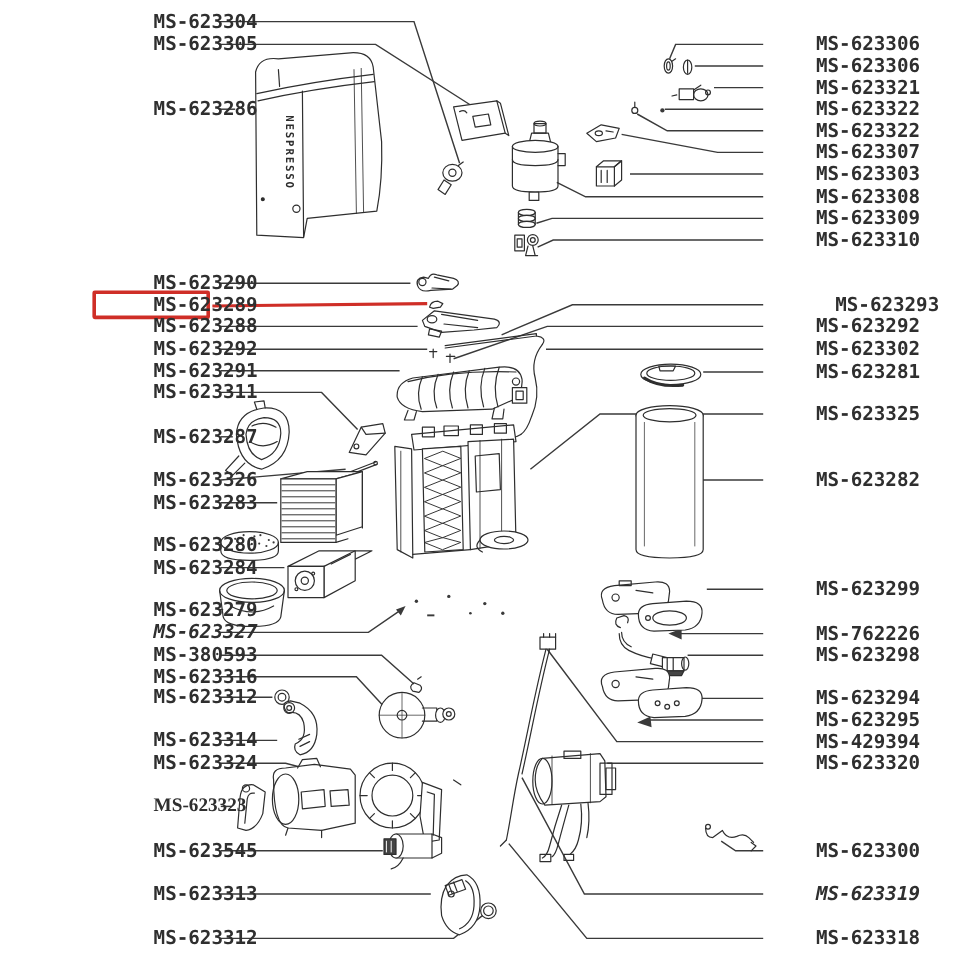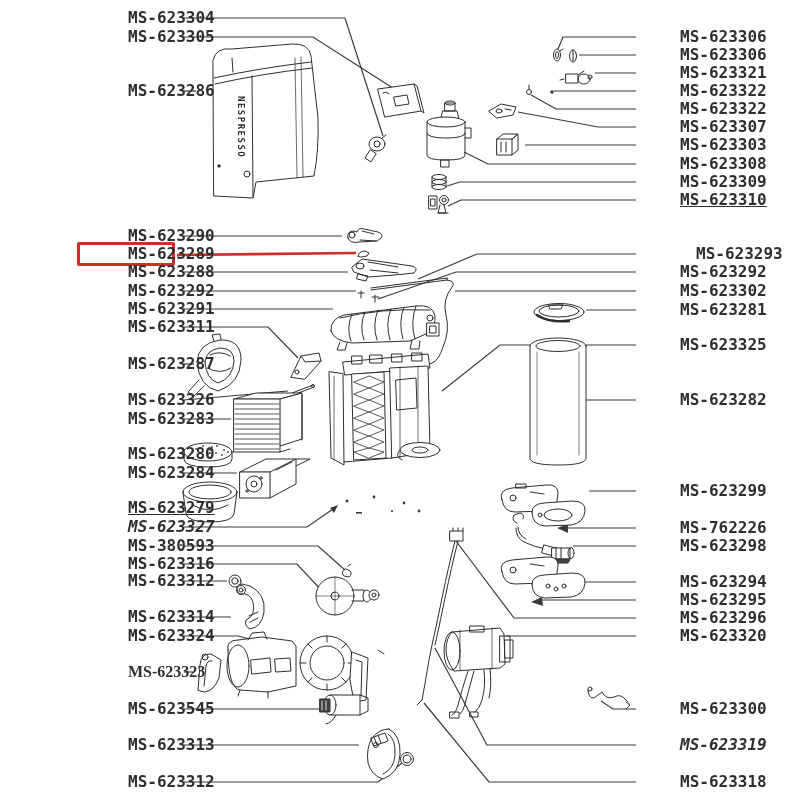--- a/index.html
+++ b/index.html
@@ -452,52 +452,52 @@
       <div class="part-label highlighted" style="left: 88px; top: 245px;">MS-623289</div>
       <div class="part-label" style="left: 88px; top: 263px;">MS-623288</div>
       <div class="part-label" style="left: 88px; top: 282px;">MS-623292</div>
       <div class="part-label" style="left: 88px; top: 300px;">MS-623291</div>
       <div class="part-label" style="left: 88px; top: 318px;">MS-623311</div>
       <div class="part-label" style="left: 88px; top: 355px;">MS-623287</div>
       <div class="part-label" style="left: 88px; top: 391px;">MS-623326</div>
       <div class="part-label" style="left: 88px; top: 410px;">MS-623283</div>
       <div class="part-label" style="left: 88px; top: 445px;">MS-623280</div>
       <div class="part-label" style="left: 88px; top: 464px;">MS-623284</div>
-      <div class="part-label" style="left: 88px; top: 499px; text-decoration: underline;">MS-623279</div>
+      <div class="part-label" style="left: 88px; top: 499px;">MS-623279</div>
       <div class="part-label" style="left: 88px; top: 518px; font-style: italic;">MS-623327</div>
       <div class="part-label" style="left: 88px; top: 537px;">MS-380593</div>
       <div class="part-label" style="left: 88px; top: 555px;">MS-623316</div>
       <div class="part-label" style="left: 88px; top: 572px;">MS-623312</div>
       <div class="part-label" style="left: 88px; top: 608px;">MS-623314</div>
       <div class="part-label" style="left: 88px; top: 627px;">MS-623324</div>
       <div class="part-label" style="left: 88px; top: 663px; font-family: Liberation Serif, serif;">MS-623323</div>
       <div class="part-label" style="left: 88px; top: 700px;">MS-623545</div>
       <div class="part-label" style="left: 88px; top: 736px;">MS-623313</div>
       <div class="part-label" style="left: 88px; top: 773px;">MS-623312</div>
       <div class="part-label" style="left: 640px; top: 28px;">MS-623306</div>
       <div class="part-label" style="left: 640px; top: 46px;">MS-623306</div>
       <div class="part-label" style="left: 640px; top: 64px;">MS-623321</div>
       <div class="part-label" style="left: 640px; top: 82px;">MS-623322</div>
       <div class="part-label" style="left: 640px; top: 100px;">MS-623322</div>
       <div class="part-label" style="left: 640px; top: 118px;">MS-623307</div>
       <div class="part-label" style="left: 640px; top: 136px;">MS-623303</div>
       <div class="part-label" style="left: 640px; top: 155px;">MS-623308</div>
       <div class="part-label" style="left: 640px; top: 173px;">MS-623309</div>
-      <div class="part-label" style="left: 640px; top: 191px; text-decoration: underline;">MS-623310</div>
+      <div class="part-label" style="left: 640px; top: 191px;">MS-623310</div>
       <div class="part-label" style="left: 640px; top: 245px; padding-left: 16px;">MS-623293</div>
       <div class="part-label" style="left: 640px; top: 263px;">MS-623292</div>
       <div class="part-label" style="left: 640px; top: 282px;">MS-623302</div>
       <div class="part-label" style="left: 640px; top: 301px;">MS-623281</div>
       <div class="part-label" style="left: 640px; top: 336px;">MS-623325</div>
       <div class="part-label" style="left: 640px; top: 391px;">MS-623282</div>
       <div class="part-label" style="left: 640px; top: 482px;">MS-623299</div>
       <div class="part-label" style="left: 640px; top: 519px;">MS-762226</div>
       <div class="part-label" style="left: 640px; top: 537px;">MS-623298</div>
       <div class="part-label" style="left: 640px; top: 573px;">MS-623294</div>
       <div class="part-label" style="left: 640px; top: 591px;">MS-623295</div>
-      <div class="part-label" style="left: 640px; top: 609px;">MS-623296</div>
+      <div class="part-label" style="left: 640px; top: 609px;">MS-429394</div>
       <div class="part-label" style="left: 640px; top: 627px;">MS-623320</div>
       <div class="part-label" style="left: 640px; top: 700px;">MS-623300</div>
       <div class="part-label" style="left: 640px; top: 736px; font-style: italic;">MS-623319</div>
       <div class="part-label" style="left: 640px; top: 773px;">MS-623318</div>
     </div>
 
 </div>
 
 </body></html>

